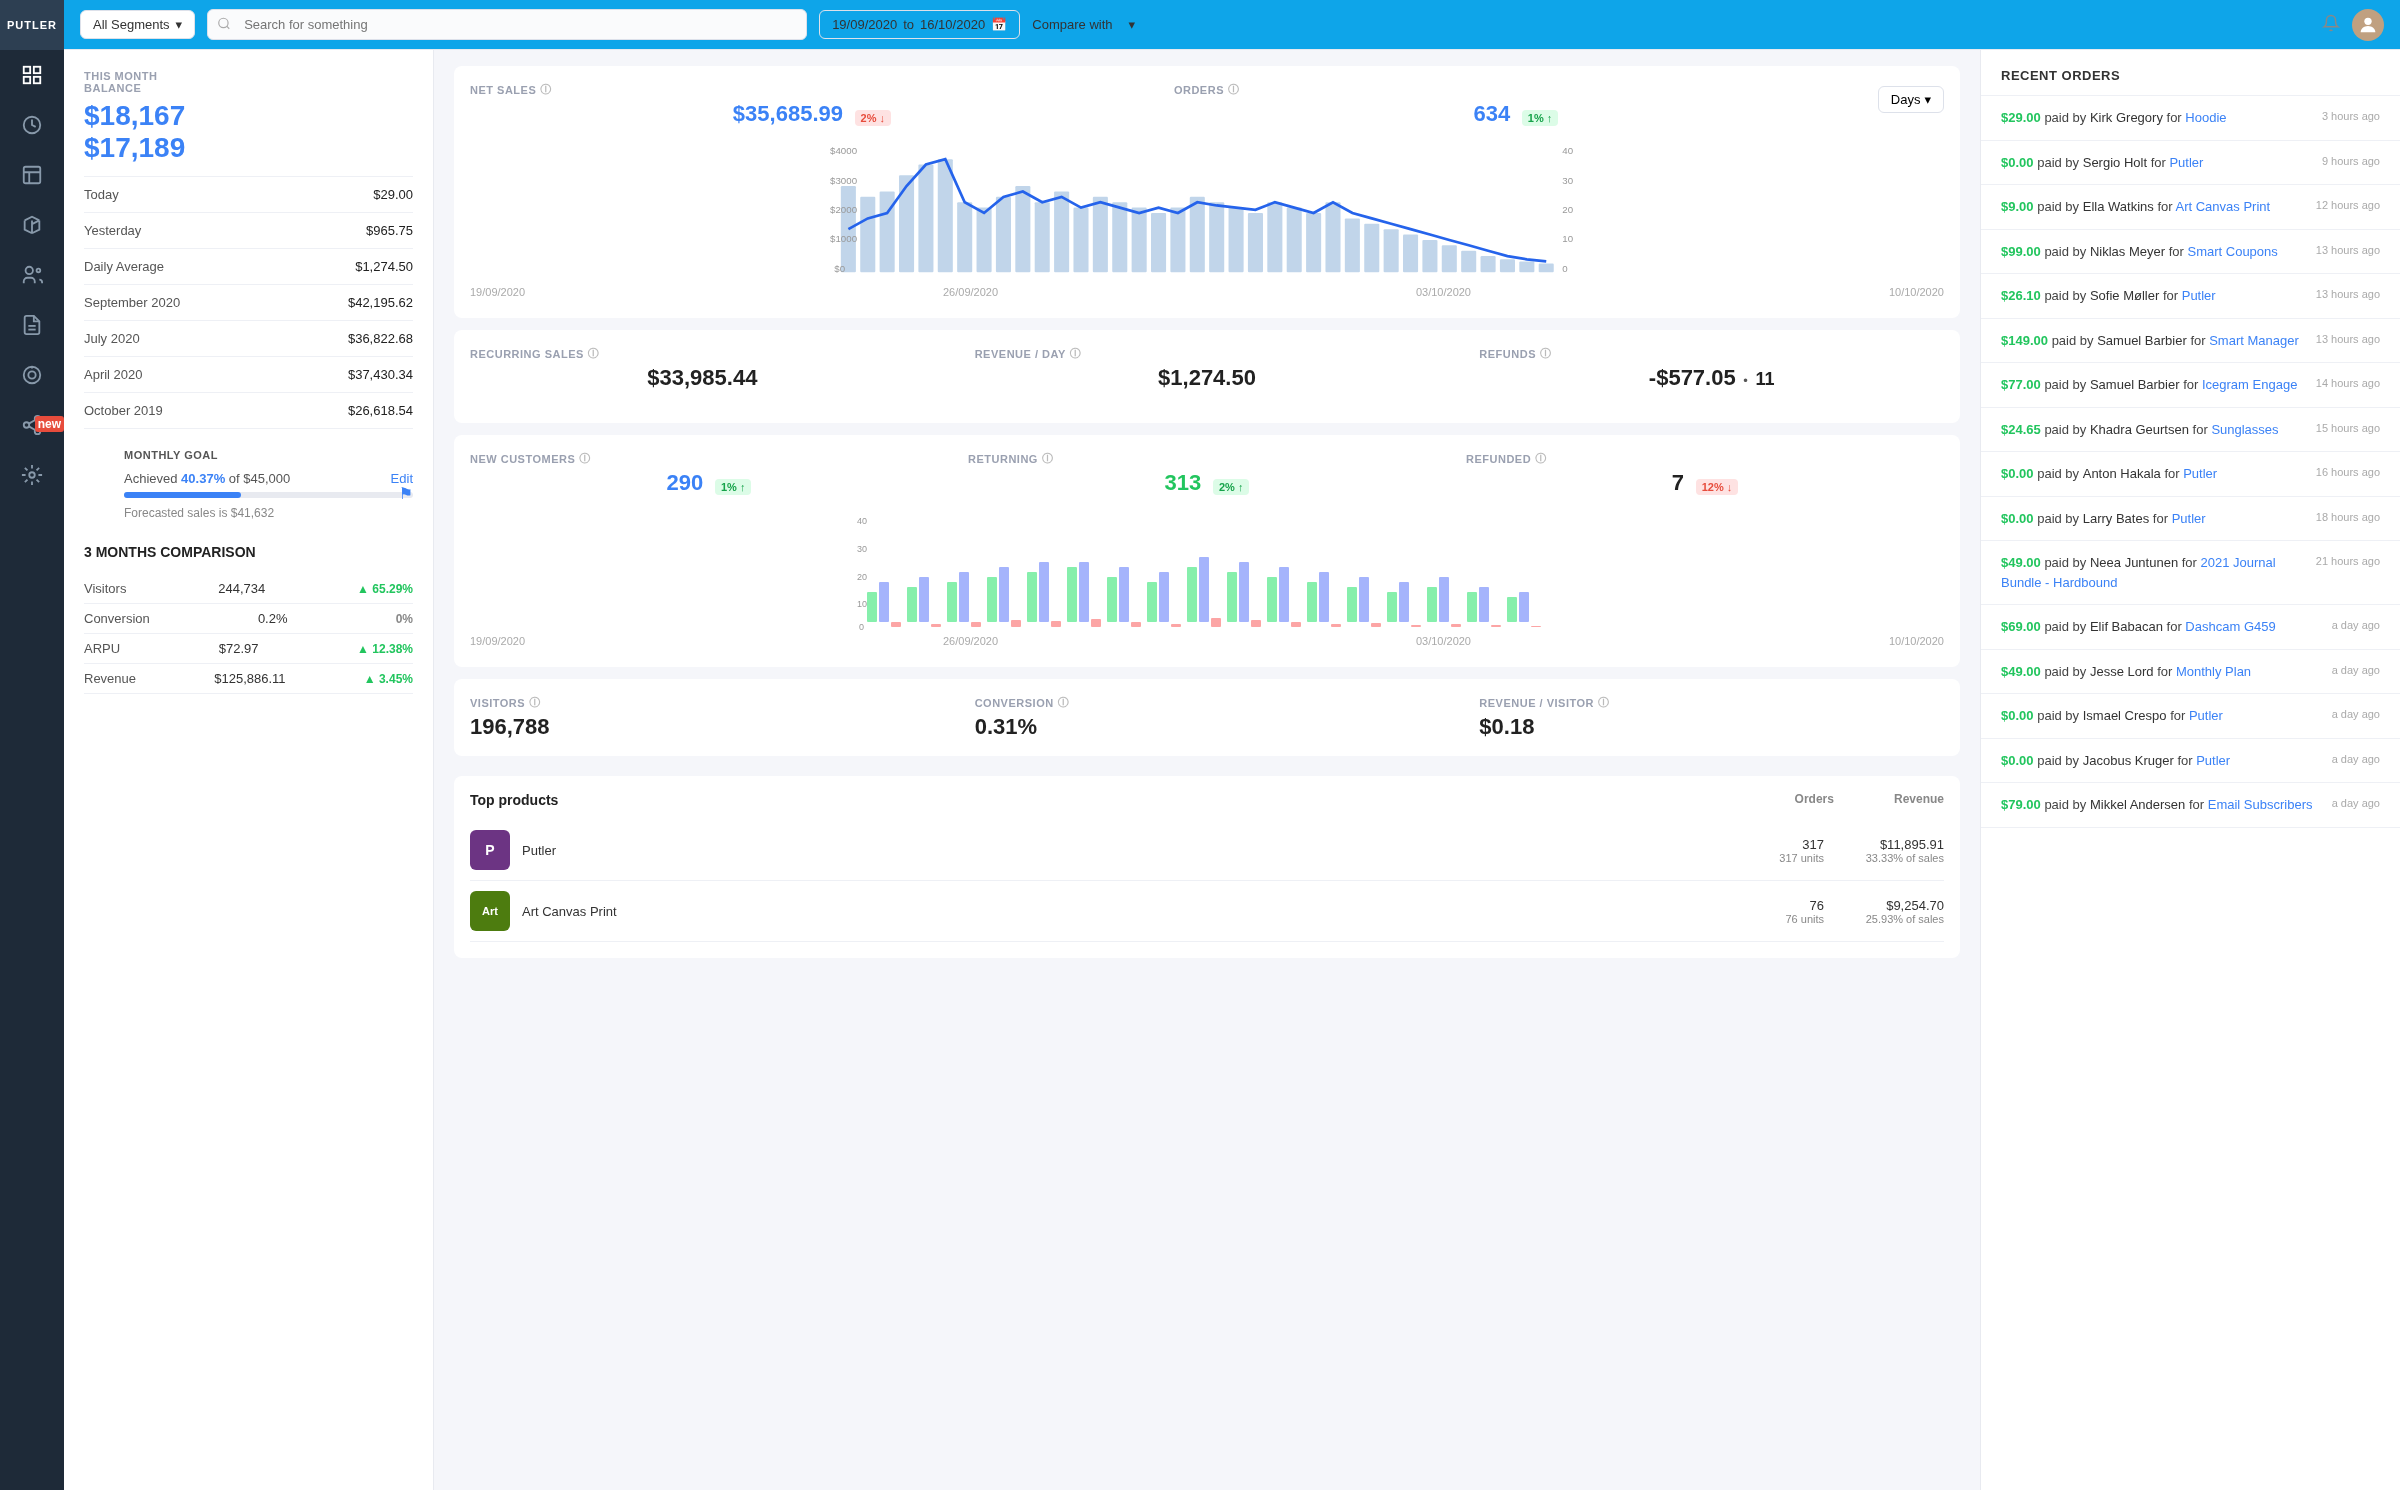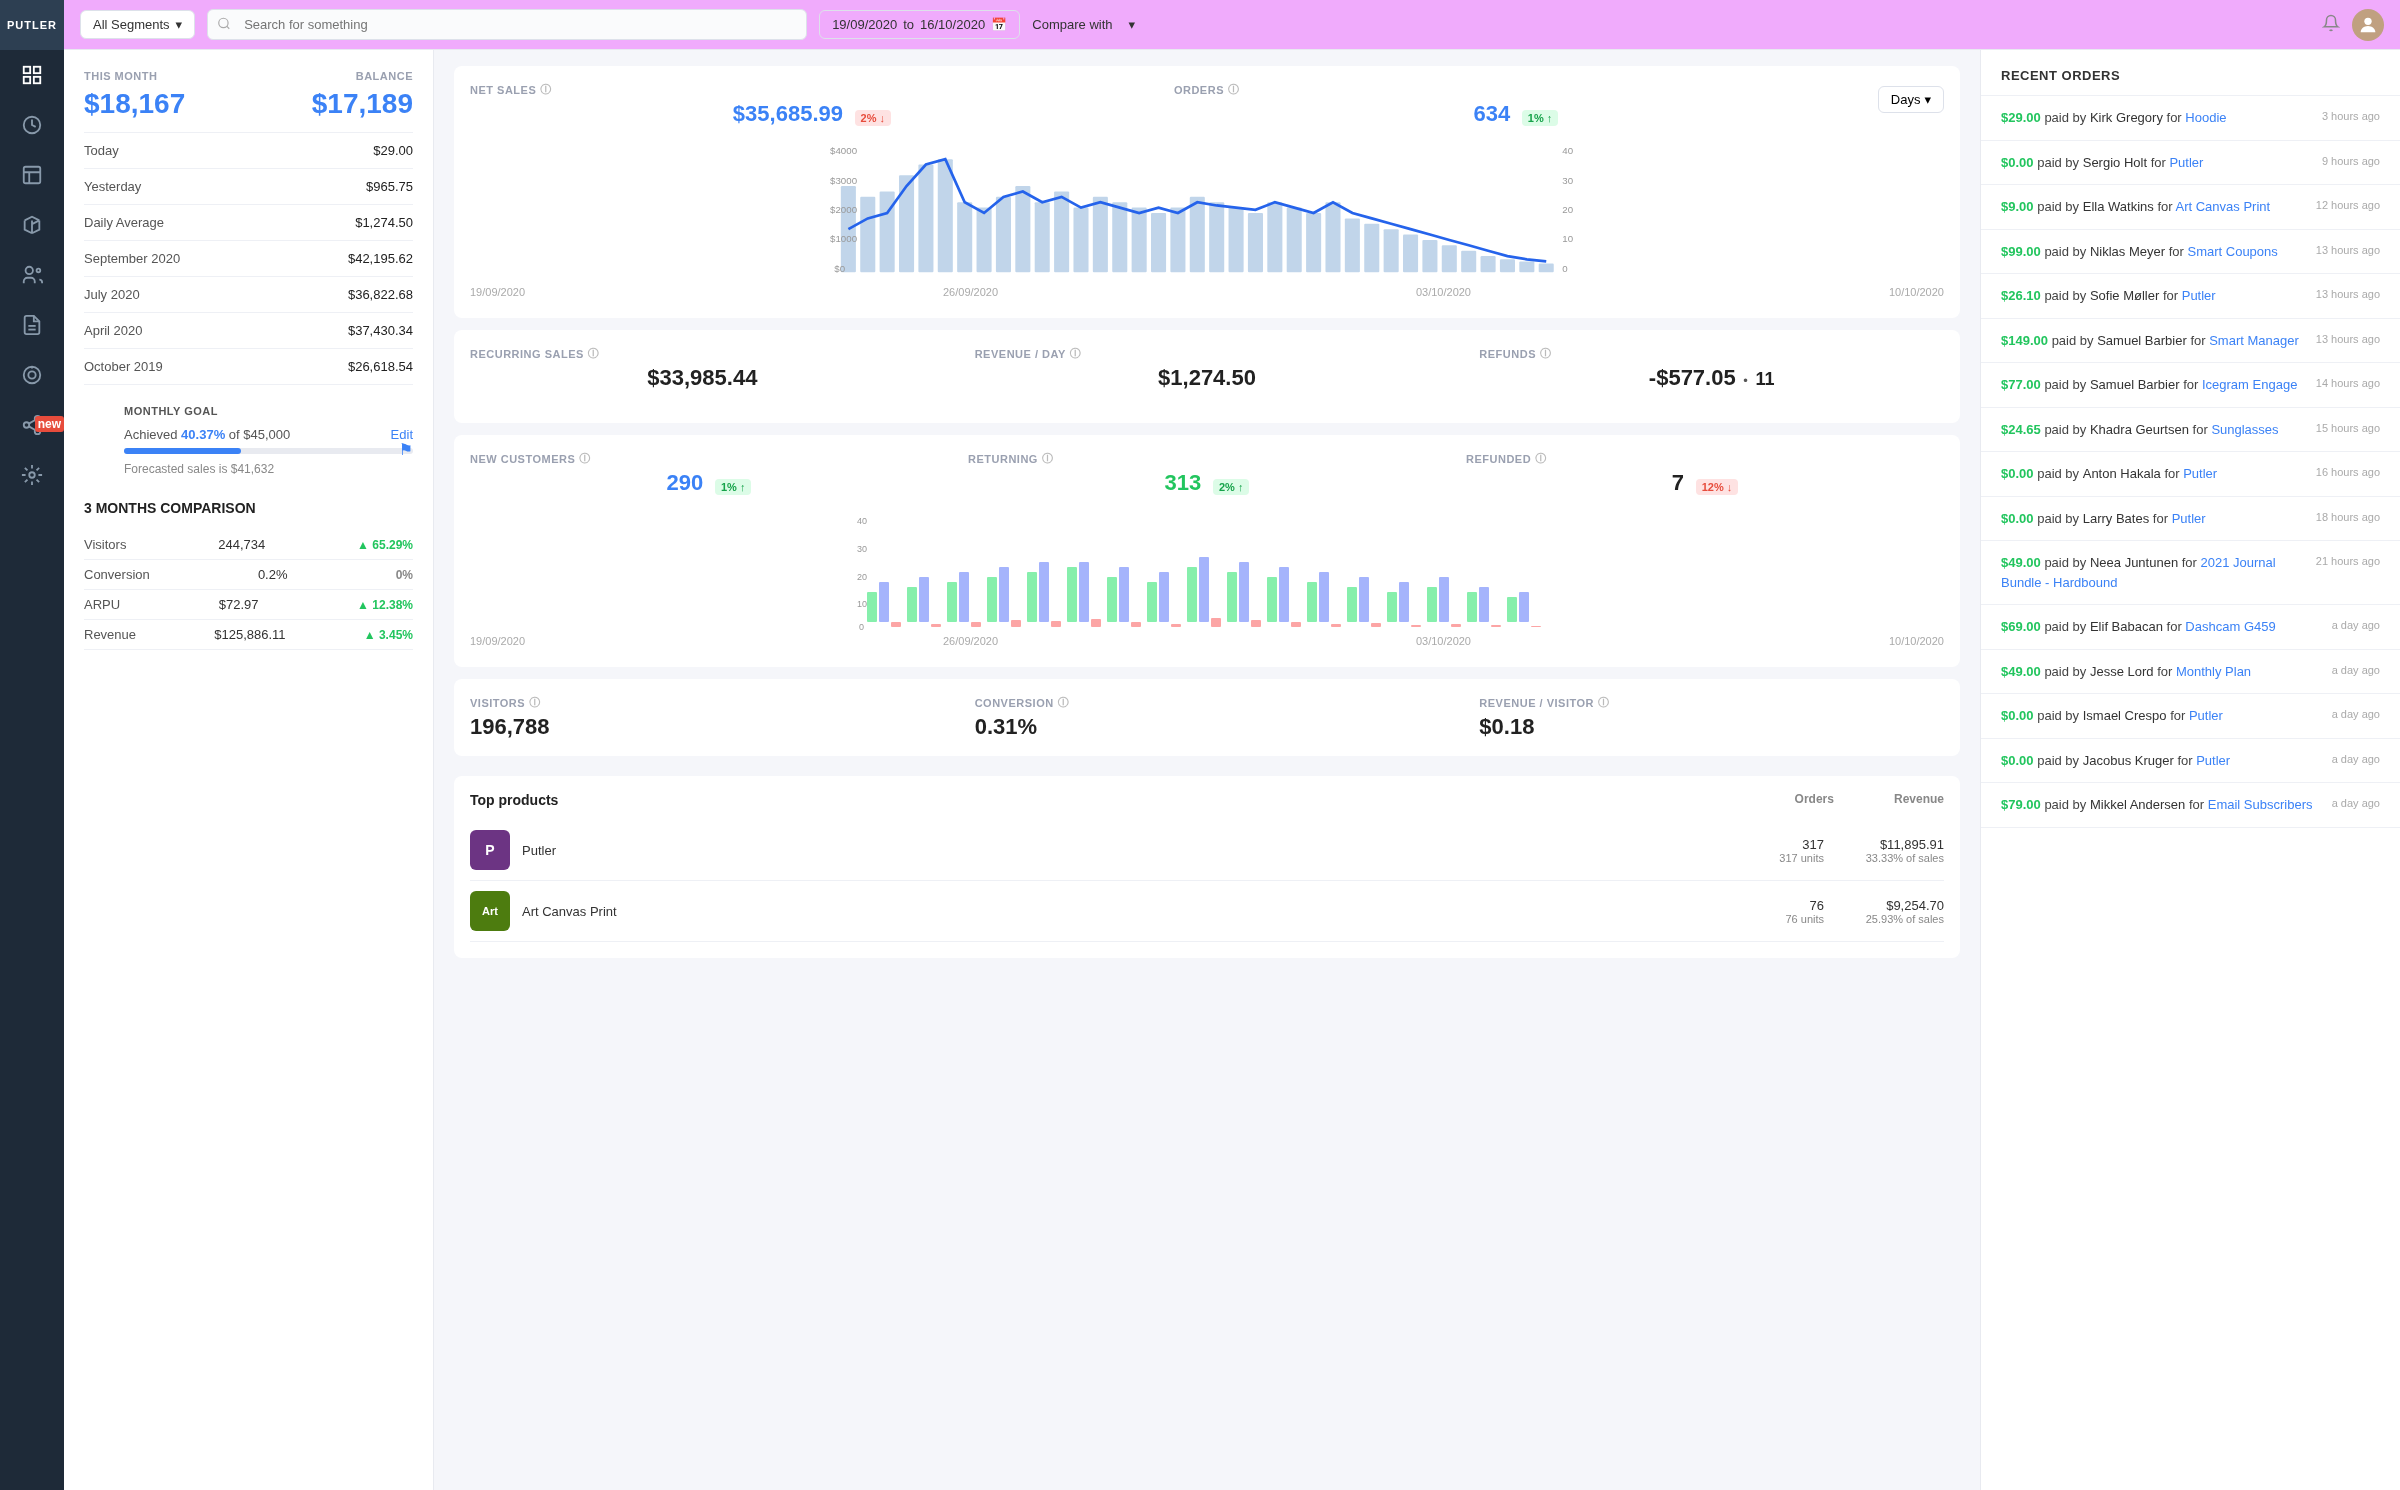--- a/index.html
+++ b/index.html
@@ -10,39 +10,39 @@
     .sidebar-logo { width: 64px; height: 50px; background: #2d3f52; display: flex; align-items: center; justify-content: center; color: #fff; font-weight: 700; font-size: 11px; letter-spacing: 1px; }
     .sidebar-icon { width: 64px; height: 50px; display: flex; align-items: center; justify-content: center; color: #8899aa; cursor: pointer; position: relative; }
     .sidebar-icon svg { width: 22px; height: 22px; }
     .sidebar-icon.active { color: #fff; }
     .sidebar-badge { position: absolute; top: 8px; right: 0; background: #e74c3c; color: #fff; font-size: 12px; border-radius: 3px; padding: 1px 3px; font-weight: 700; margin-top: 8px; }
 
     
     .main { flex: 1; display: flex; flex-direction: column; overflow: hidden; }
 
     
-    .topbar { background: #f0abfc; height: 50px; display: flex; align-items: center; padding: 0 16px; gap: 12px; border-bottom: 1px solid #e8eaf0; flex-shrink: 0; }
+    .topbar { background: #0ea5e9; height: 50px; display: flex; align-items: center; padding: 0 16px; gap: 12px; border-bottom: 1px solid #e8eaf0; flex-shrink: 0; }
     .segment-select { display: flex; align-items: center; gap: 6px; border: 1px solid #dde1ea; border-radius: 6px; padding: 6px 12px; cursor: pointer; font-size: 13px; color: #333; background: #fff; }
     .search-bar { flex: 1; max-width: 600px; position: relative; }
     .search-bar input { width: 100%; border: 1px solid #dde1ea; border-radius: 6px; padding: 7px 12px 7px 36px; font-size: 13px; color: #666; outline: none; background: #fafbfc; }
     .search-icon-wrap { position: absolute; left: 10px; top: 50%; transform: translateY(-50%); color: #aaa; }
     .date-range { display: flex; align-items: center; gap: 6px; border: 1px solid #dde1ea; border-radius: 6px; padding: 6px 12px; font-size: 13px; color: #333; cursor: pointer; }
     .compare-btn { display: flex; align-items: center; gap: 16px; font-size: 13px; color: #333; cursor: pointer; }
     .topbar-right { display: flex; align-items: center; gap: 12px; margin-left: auto; }
     .bell-icon { color: #888; cursor: pointer; }
     .avatar { width: 32px; height: 32px; border-radius: 50%; background: #c0a080; overflow: hidden; cursor: pointer; display: flex; align-items: center; justify-content: center; }
 
     
     .content { flex: 1; display: flex; overflow: hidden; }
 
     
     .left-panel { width: 370px; background: #fff; border-right: 1px solid #e8eaf0; overflow-y: auto; padding: 20px; flex-shrink: 0; }
     .this-month-label { font-size: 11px; font-weight: 600; color: #9aa0b0; letter-spacing: 0.5px; text-transform: uppercase; }
     .balance-label { font-size: 11px; font-weight: 600; color: #9aa0b0; letter-spacing: 0.5px; text-transform: uppercase; text-align: right; }
-    .header-row { display: flex; justify-content: space-between; align-items: baseline; margin-bottom: 6px; }
+    .header-row { display: flex; justify-content: space-between; align-items: baseline; margin-bottom: 6px; flex-direction: column; }
     .big-amount { font-size: 28px; font-weight: 700; color: #3b82f6; }
     .balance-amount { font-size: 28px; font-weight: 700; color: #3b82f6; text-align: right; }
     .stats-table { width: 100%; border-top: 1px solid #eef0f5; margin-top: 12px; }
     .stats-row { display: flex; justify-content: space-between; padding: 10px 0; border-bottom: 1px solid #eef0f5; }
     .stats-label { color: #555; font-size: 13px; }
     .stats-value { color: #222; font-size: 13px; font-weight: 500; }
     .monthly-goal { margin-top: 20px; margin-left: 40px; }
     .monthly-goal-title { font-size: 11px; font-weight: 700; color: #555; letter-spacing: 0.5px; text-transform: uppercase; margin-bottom: 10px; }
     .goal-row { display: flex; align-items: center; justify-content: space-between; margin-bottom: 6px; font-size: 13px; }
     .goal-pct { color: #3b82f6; font-weight: 700; }

